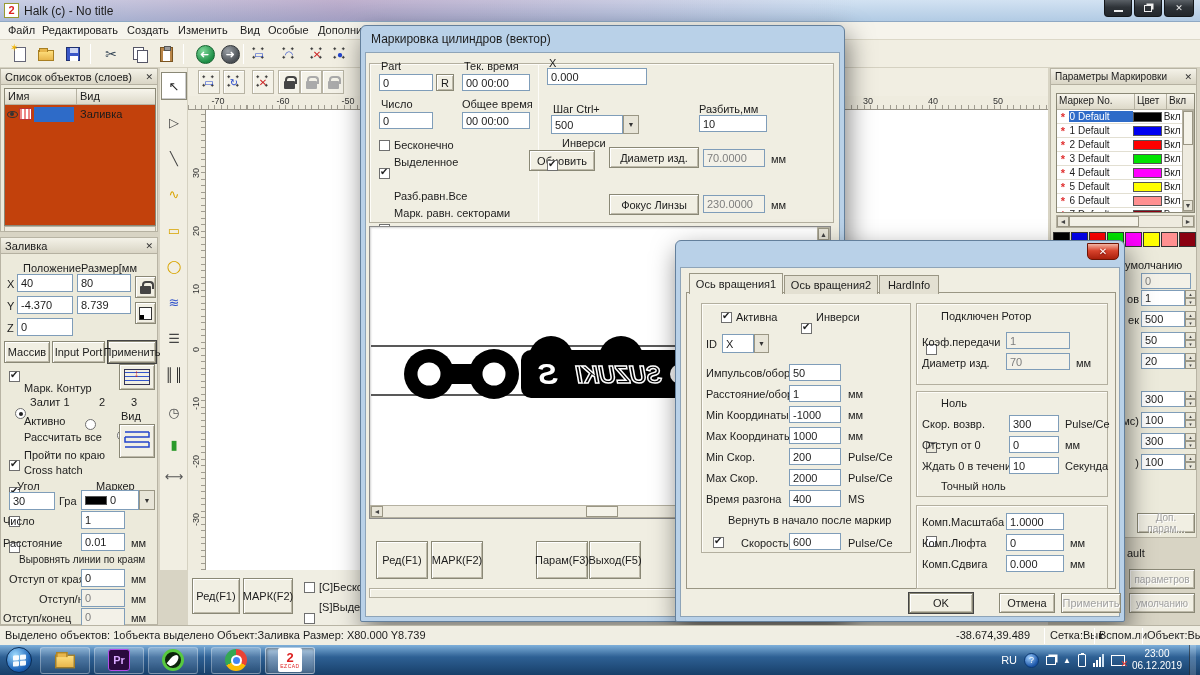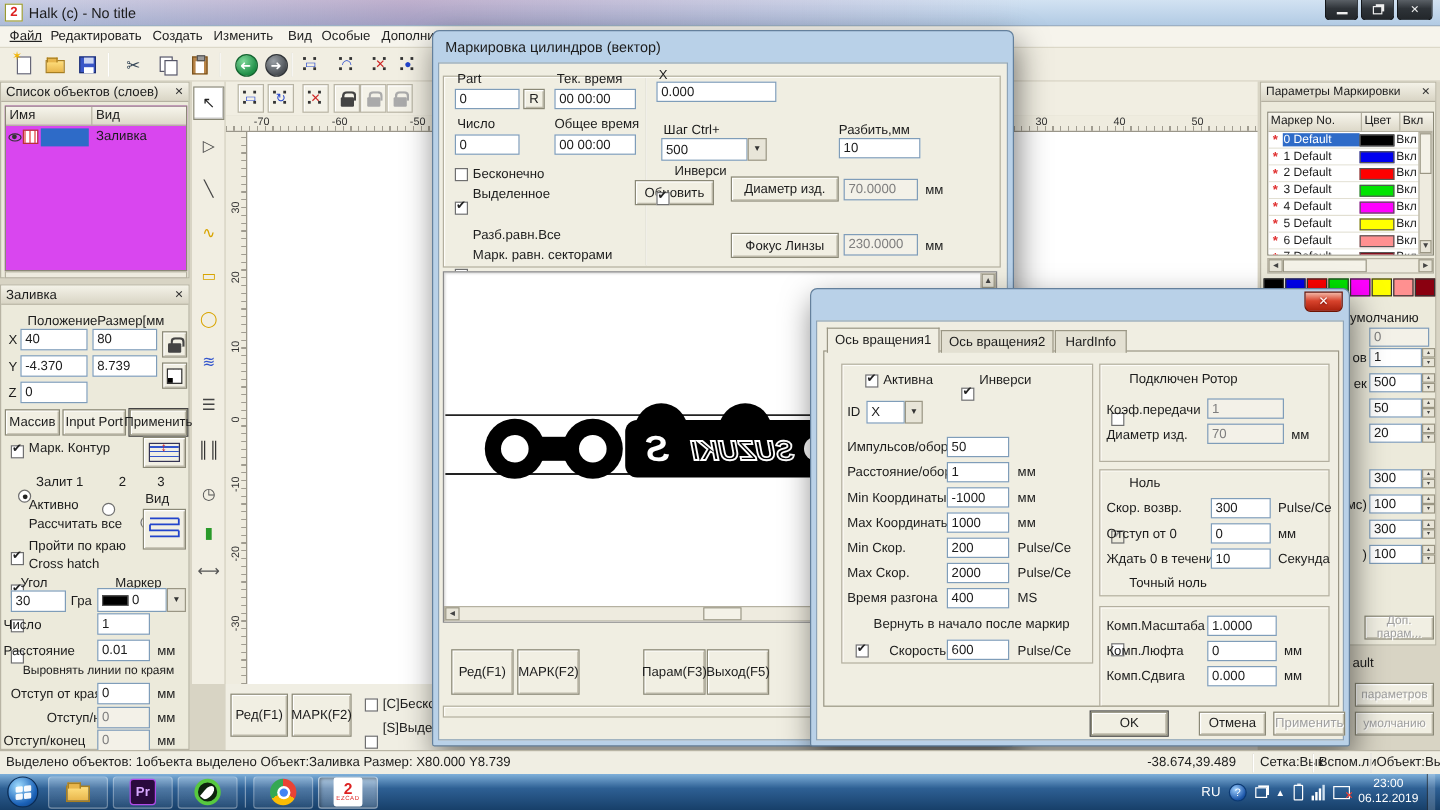--- a/index.html
+++ b/index.html
@@ -125,21 +125,21 @@
     <div style="width:9px;height:2px;background:#eee;margin-top:5px;"></div>
   </div>
 <div class="abs winbtn" style="left:1134px;width:28px;">
     <div style="width:8px;height:7px;border:1px solid #eee;box-shadow:2px -2px 0 -0.5px #eee;"></div>
   </div>
 <div class="abs winbtn" style="left:1164px;width:30px;">
     <span>✕</span>
   </div>
 
 <div class="abs menubar">
-    <div class="abs menuitem" style="left: 8px; text-decoration: underline;">Файл</div>
+    <div class="abs menuitem" style="left: 8px;">Файл</div>
     <div class="abs menuitem" style="left: 42px;">Редактировать</div>
     <div class="abs menuitem" style="left: 127px;">Создать</div>
     <div class="abs menuitem" style="left: 178px;">Изменить</div>
     <div class="abs menuitem" style="left: 240px;">Вид</div>
     <div class="abs menuitem" style="left: 268px;">Особые</div>
     <div class="abs menuitem" style="left: 318px;">Дополни</div>
   </div>
 <div class="abs toolbar1">
   <div class="abs tbtn" style="left:8px;">
       <div class="page">
@@ -246,21 +246,21 @@
     <div class="abs vnum" style="top: 288px;">-10</div>
     <div class="abs vnum" style="top: 346px;">-20</div>
     <div class="abs vnum" style="top: 404px;">-30</div>
   </div>
 
 <div class="abs panel" style="left:0;top:68px;width:158px;height:164px;">
   <div class="abs phead">
     <span>Список объектов (слоев)</span>
     <span class="x">✕</span>
   </div>
-  <div class="abs" style="left:3px;top:19px;width:152px;height:138px;background:#d946ef;border:1px solid #8a8876;">
+  <div class="abs" style="left:3px;top:19px;width:152px;height:138px;background:#c2410c;border:1px solid #8a8876;">
     <div style="display:flex;height:16px;border-bottom:1px solid #b5b1a1;background:linear-gradient(#f7f5ec,#ddd9c9);">
       <div style="width:72px;padding:1px 3px;border-right:1px solid #b5b1a1;">Имя</div>
       <div style="flex:1;padding:1px 3px;">Вид</div>
     </div>
     <div style="display:flex;height:18px;align-items:center;">
       <div class="eyewrap" style="width:14px;display:flex;justify-content:center;">
         <div style="width:11px;height:7px;border:1px solid #333;border-radius:50%;position:relative;">
             <div style="position:absolute;left:2.5px;top:0.5px;width:4px;height:4px;background:#333;border-radius:50%;"></div>
           </div>
       </div>
@@ -292,21 +292,21 @@
     </div>
   <div class="abs btn" style="left:134px;top:64px;width:21px;height:22px;">
     <div style="width:13px;height:13px;border:1px solid #333;background:linear-gradient(#fff,#fff),repeating-linear-gradient(0deg,#777 0 1px,transparent 1px 4px),repeating-linear-gradient(90deg,#777 0 1px,transparent 1px 4px);position:relative;">
         <div style="position:absolute;left:0;bottom:0;width:4px;height:4px;background:#000;"></div>
       </div>
   </div>
   <div class="abs btn" style="left:3px;top:103px;width:46px;height:22px;">Массив</div>
   <div class="abs btn" style="left:51px;top:103px;width:53px;height:22px;">Input Port</div>
   <div class="abs btn def" style="left:107px;top:103px;width:48px;height:22px;">Применить</div>
   <div class="abs cb ck" style="left:8px;top:133px;"></div>
-  <span class="abs lbl" style="left:23px;top:130px;">Марк. Контур</span>
+  <span class="abs lbl" style="left:23px;top:144px;">Марк. Контур</span>
   <div class="abs btn" style="left:118px;top:126px;width:36px;height:26px;">
     <div style="width:26px;height:16px;border:1px solid #335;background:repeating-linear-gradient(0deg,transparent 0 3px,#3355cc 3px 4px);position:relative;">
         <span style="position:absolute;left:9px;top:-2px;color:#cc2222;font-size:10px;">↕</span>
       </div>
   </div>
   <div class="abs radio on" style="left:14px;top:159px;"></div>
   <span class="abs lbl" style="left:29px;top:158px;">Залит 1</span>
   <div class="abs radio" style="left:84px;top:159px;"></div>
   <span class="abs lbl" style="left:98px;top:158px;">2</span>
   <div class="abs radio" style="left:116px;top:159px;"></div>

